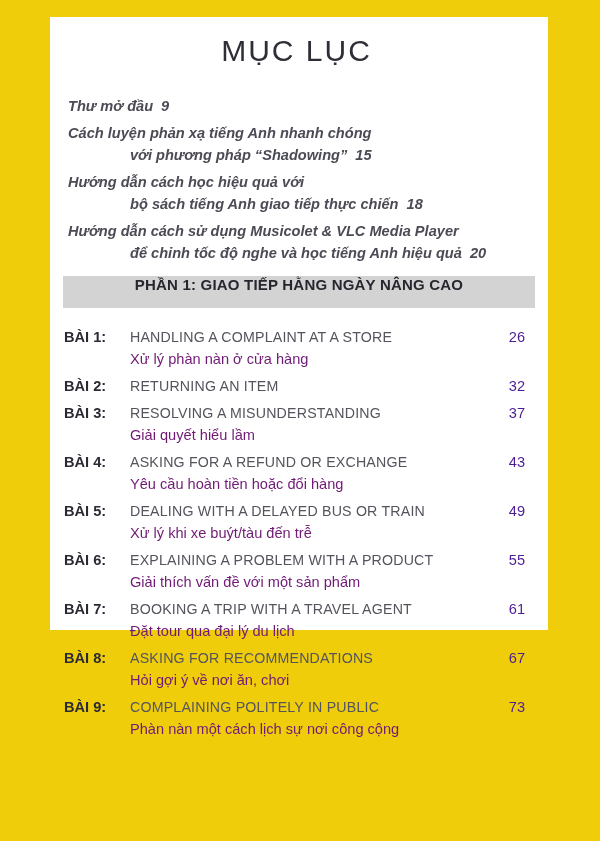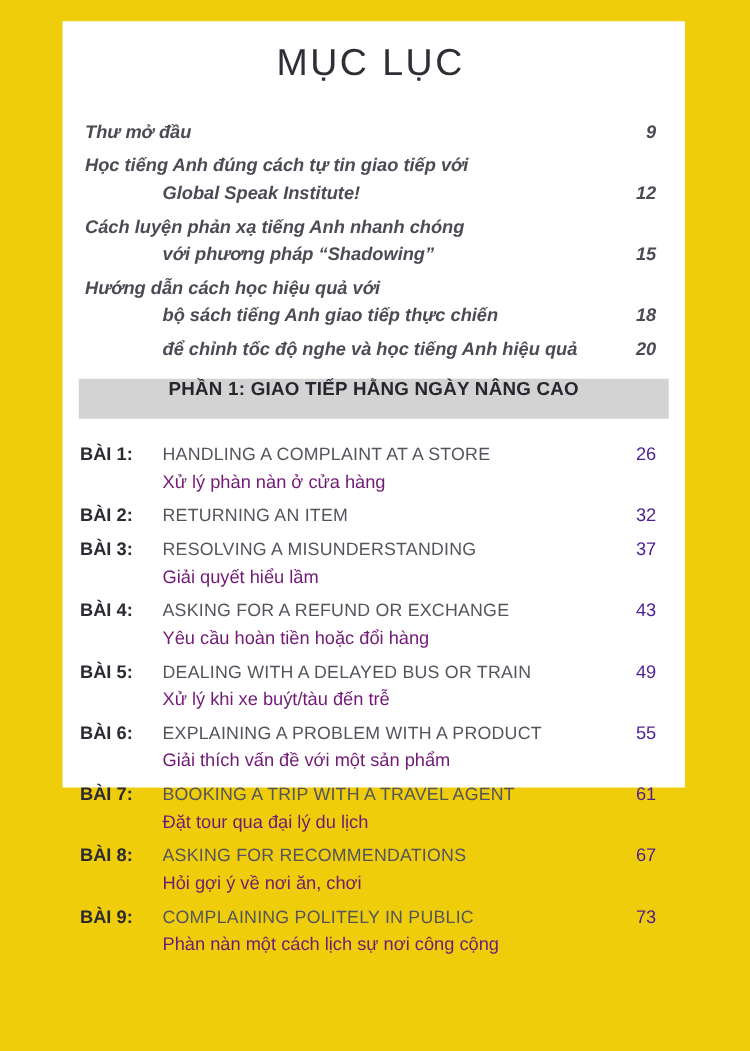--- a/index.html
+++ b/index.html
@@ -24,21 +24,20 @@
     font-size:30px;
     font-weight:500;
     letter-spacing:2px;
     color:#2E2E37;
     line-height:37px;
   }
   .intro { margin-top:26px; }
   .intro-entry { margin-bottom:5px; }
   .intro-row {
     display:flex;
-    justify-content:space-between;
     align-items:baseline;
     line-height:22px;
     font-style:italic;
     font-weight:bold;
     font-size:14.6px;
     color:#4B4B55;
   }
   .intro-line { white-space:nowrap; }
   .indent { padding-left:62px; }
   .pagenum { margin-left:8px; }
@@ -89,29 +88,20 @@
 
   <div class="intro">
 
     <div class="intro-entry">
       <div class="intro-row">
         <span class="intro-line">Thư mở đầu</span>
         <span class="pagenum">9</span>
       </div>
     </div>
 
-    <div class="intro-entry">
-      <div class="intro-row">
-        <span class="intro-line">Học tiếng Anh đúng cách tự tin giao tiếp với</span>
-      </div>
-      <div class="intro-row">
-        <span class="intro-line indent">Global Speak Institute!</span>
-        <span class="pagenum">12</span>
-      </div>
-    </div>
 
     <div class="intro-entry">
       <div class="intro-row">
         <span class="intro-line">Cách luyện phản xạ tiếng Anh nhanh chóng</span>
       </div>
       <div class="intro-row">
         <span class="intro-line indent">với phương pháp “Shadowing”</span>
         <span class="pagenum">15</span>
       </div>
     </div>
@@ -120,20 +110,23 @@
       <div class="intro-row">
         <span class="intro-line">Hướng dẫn cách học hiệu quả với</span>
       </div>
       <div class="intro-row">
         <span class="intro-line indent">bộ sách tiếng Anh giao tiếp thực chiến</span>
         <span class="pagenum">18</span>
       </div>
     </div>
 
     <div class="intro-entry">
+      <div class="intro-row">
+        <span class="intro-line">Hướng dẫn cách sử dụng Musicolet &amp; VLC Media Player</span>
+      </div>
       <div class="intro-row">
         <span class="intro-line indent">để chỉnh tốc độ nghe và học tiếng Anh hiệu quả</span>
         <span class="pagenum">20</span>
       </div>
     </div>
 
   </div>
 
   <div class="section-bar">
     <span>PHẦN 1: GIAO TIẾP HẰNG NGÀY NÂNG CAO</span>

